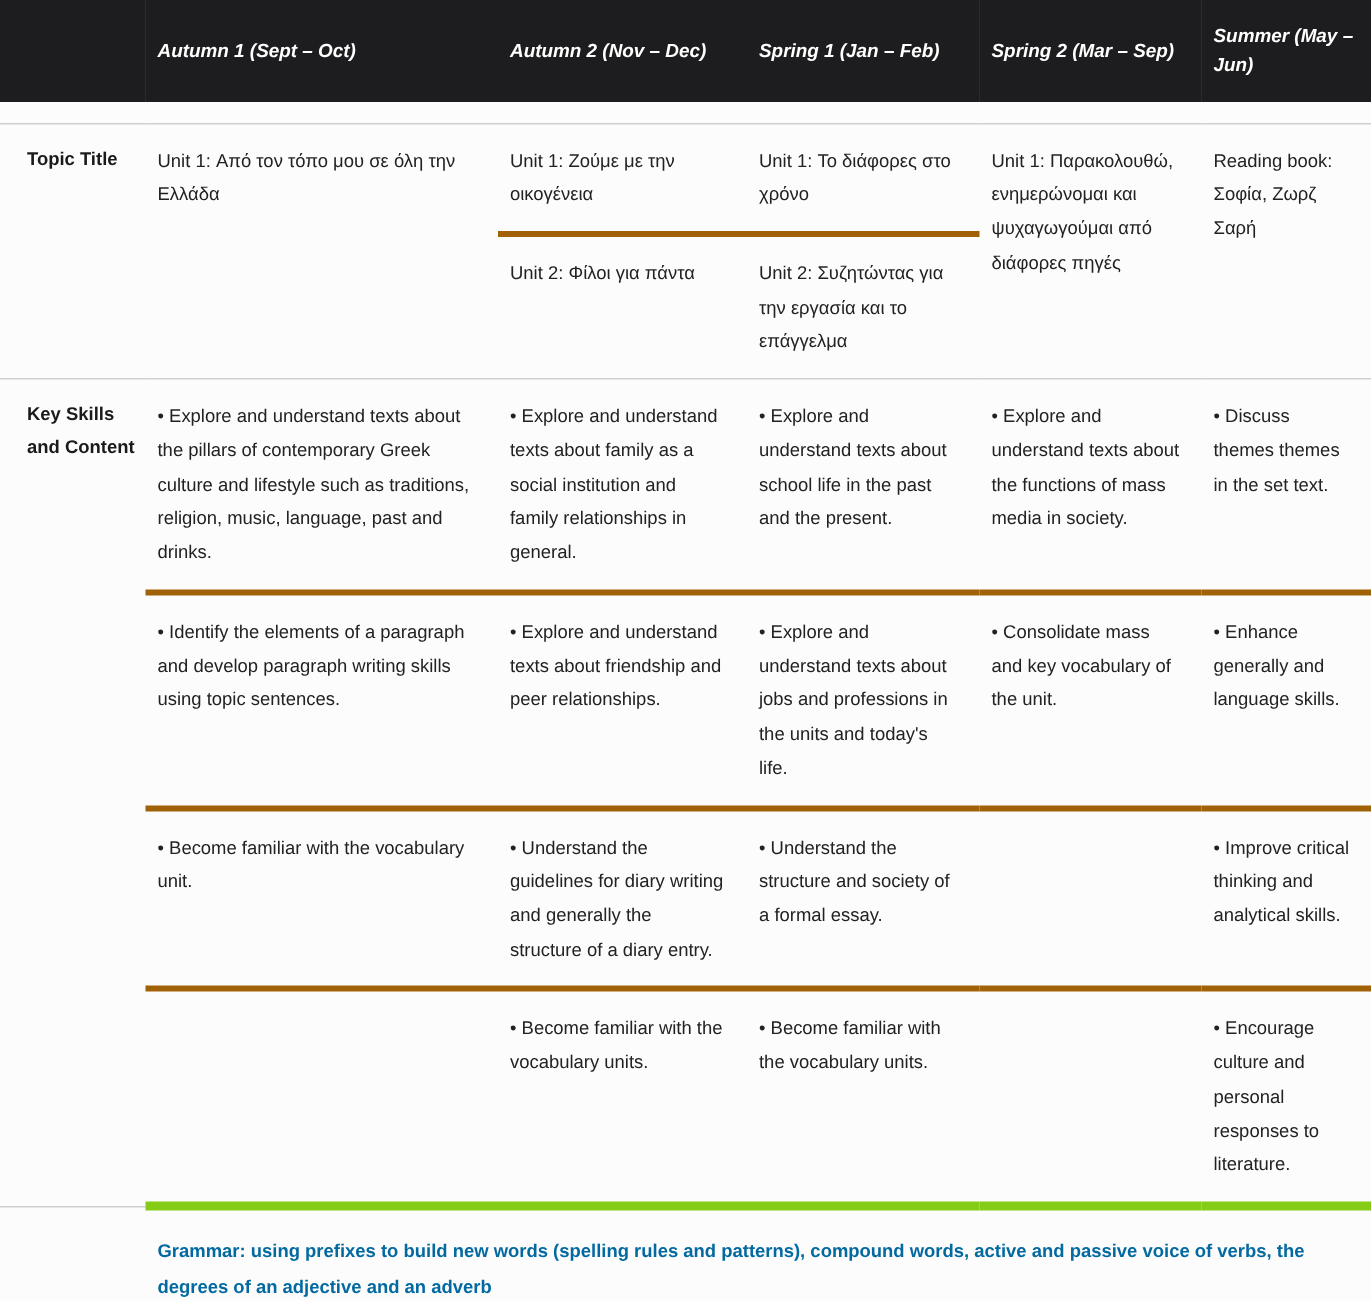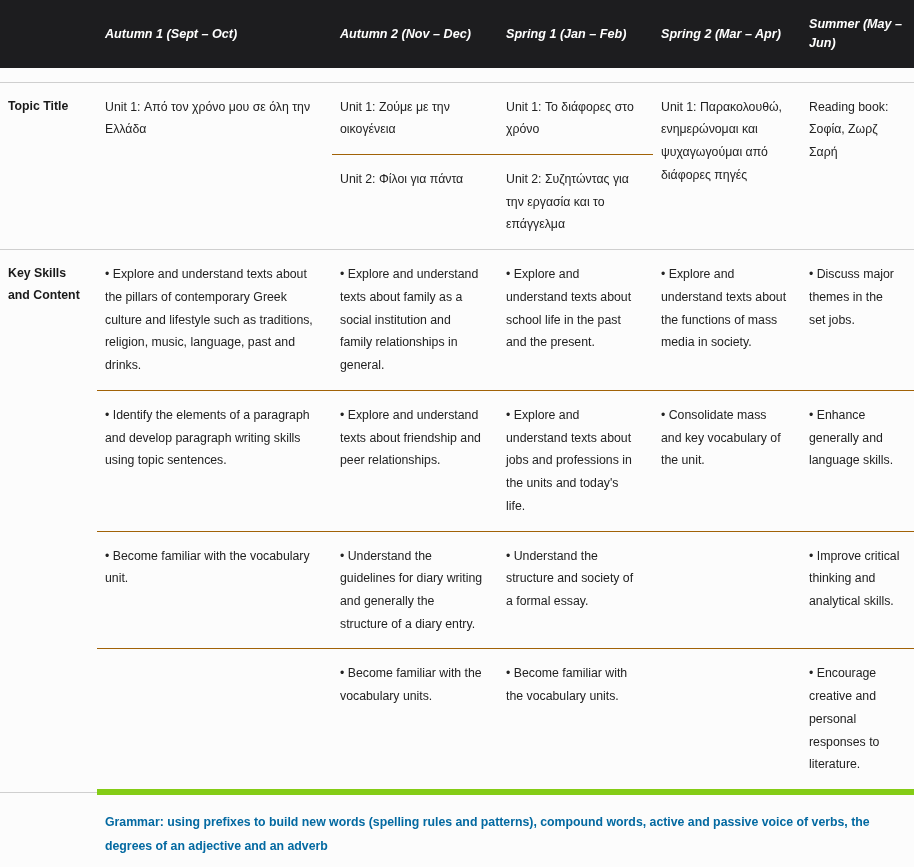--- a/index.html
+++ b/index.html
@@ -54,28 +54,28 @@
     padding: 13px 14px 13px 8px;
     line-height: 1.85;
     border-top: 1px solid #e3e3e3;
     background: #fcfcfc;
   }
   td.white { background: #ffffff; }
 
   td.row-label {
     font-weight: bold;
     color: #1a1a1a;
-    padding-left: 8px;
+    padding-left: 18px;
     padding-right: 6px;
     line-height: 1.75;
     background: #fcfcfc;
   }
 
   tr.section-top > td { border-top: 1px solid #cfcfcf; }
-  tr.thin-sep > td { border-top: 1px solid #a16207; }
+  tr.thin-sep > td { border-top: 4px solid #a16207; }
 
   
   tr.header-gap td {
     height: 14px;
     padding: 0;
     border-top: none;
     background: #fcfcfc;
   }
 
   
@@ -106,77 +106,77 @@
         <col class="c-s2">
         <col class="c-su">
   </colgroup>
 
   <thead>
     <tr>
       <th class="blank-head"></th>
       <th>Autumn 1 (Sept – Oct)</th>
       <th>Autumn 2 (Nov – Dec)</th>
       <th>Spring 1 (Jan – Feb)</th>
-      <th>Spring 2 (Mar – Apr)</th>
+      <th>Spring 2 (Mar – Sep)</th>
       <th>Summer (May – Jun)</th>
     </tr>
   </thead>
 
   <tbody>
 
     <tr class="header-gap">
       <td></td>
       <td></td>
       <td></td>
       <td></td>
       <td></td>
       <td></td>
     </tr>
 
     <tr class="section-top">
       <td class="row-label" rowspan="2">Topic Title</td>
-      <td rowspan="2">Unit 1: Από τον χρόνο μου σε όλη την Ελλάδα</td>
+      <td rowspan="2">Unit 1: Από τον τόπο μου σε όλη την Ελλάδα</td>
       <td>Unit 1: Ζούμε με την οικογένεια</td>
       <td>Unit 1: Το διάφορες στο χρόνο</td>
       <td rowspan="2">Unit 1: Παρακολουθώ, ενημερώνομαι και ψυχαγωγούμαι από διάφορες πηγές</td>
       <td rowspan="2">Reading book: Σοφία, Ζωρζ Σαρή</td>
     </tr>
     <tr class="thin-sep">
       <td>Unit 2: Φίλοι για πάντα</td>
       <td>Unit 2: Συζητώντας για την εργασία και το επάγγελμα</td>
     </tr>
 
     <tr class="section-top">
       <td class="row-label" rowspan="4">Key Skills and Content</td>
       <td>• Explore and understand texts about the pillars of contemporary Greek culture and lifestyle such as traditions, religion, music, language, past and drinks.</td>
       <td>• Explore and understand texts about family as a social institution and family relationships in general.</td>
       <td>• Explore and understand texts about school life in the past and the present.</td>
       <td>• Explore and understand texts about the functions of mass media in society.</td>
-      <td>•  Discuss major themes in the set jobs.</td>
+      <td>•  Discuss themes themes in the set text.</td>
     </tr>
     <tr class="thin-sep">
       <td>• Identify the elements of a paragraph and develop paragraph writing skills using topic sentences.</td>
       <td>• Explore and understand texts about friendship and peer relationships.</td>
       <td>• Explore and understand texts about jobs and professions in the units and today's life.</td>
       <td>• Consolidate mass and key vocabulary of the unit.</td>
       <td>• Enhance generally and language skills.</td>
     </tr>
     <tr class="thin-sep">
       <td>• Become familiar with the vocabulary unit.</td>
       <td>• Understand the guidelines for diary writing and generally the structure of a diary entry.</td>
       <td>• Understand the structure and society of a formal essay.</td>
       <td></td>
       <td>• Improve critical thinking and analytical skills.</td>
     </tr>
     <tr class="thin-sep">
       <td></td>
       <td>• Become familiar with the vocabulary units.</td>
       <td>• Become familiar with the vocabulary units.</td>
       <td></td>
-      <td>• Encourage creative and personal responses to literature.</td>
+      <td>• Encourage culture and personal responses to literature.</td>
     </tr>
 
     <tr>
       <td class="assess-band"></td>
       <td class="grammar" colspan="5">Grammar: using prefixes to build new words (spelling rules and patterns), compound words, active and passive voice of verbs, the degrees of an adjective and an adverb</td>
     </tr>
 
     <tr class="section-top">
       <td class="row-label">Summative</td>
       <td>Test: Reading and Listening Comprehension</td>

